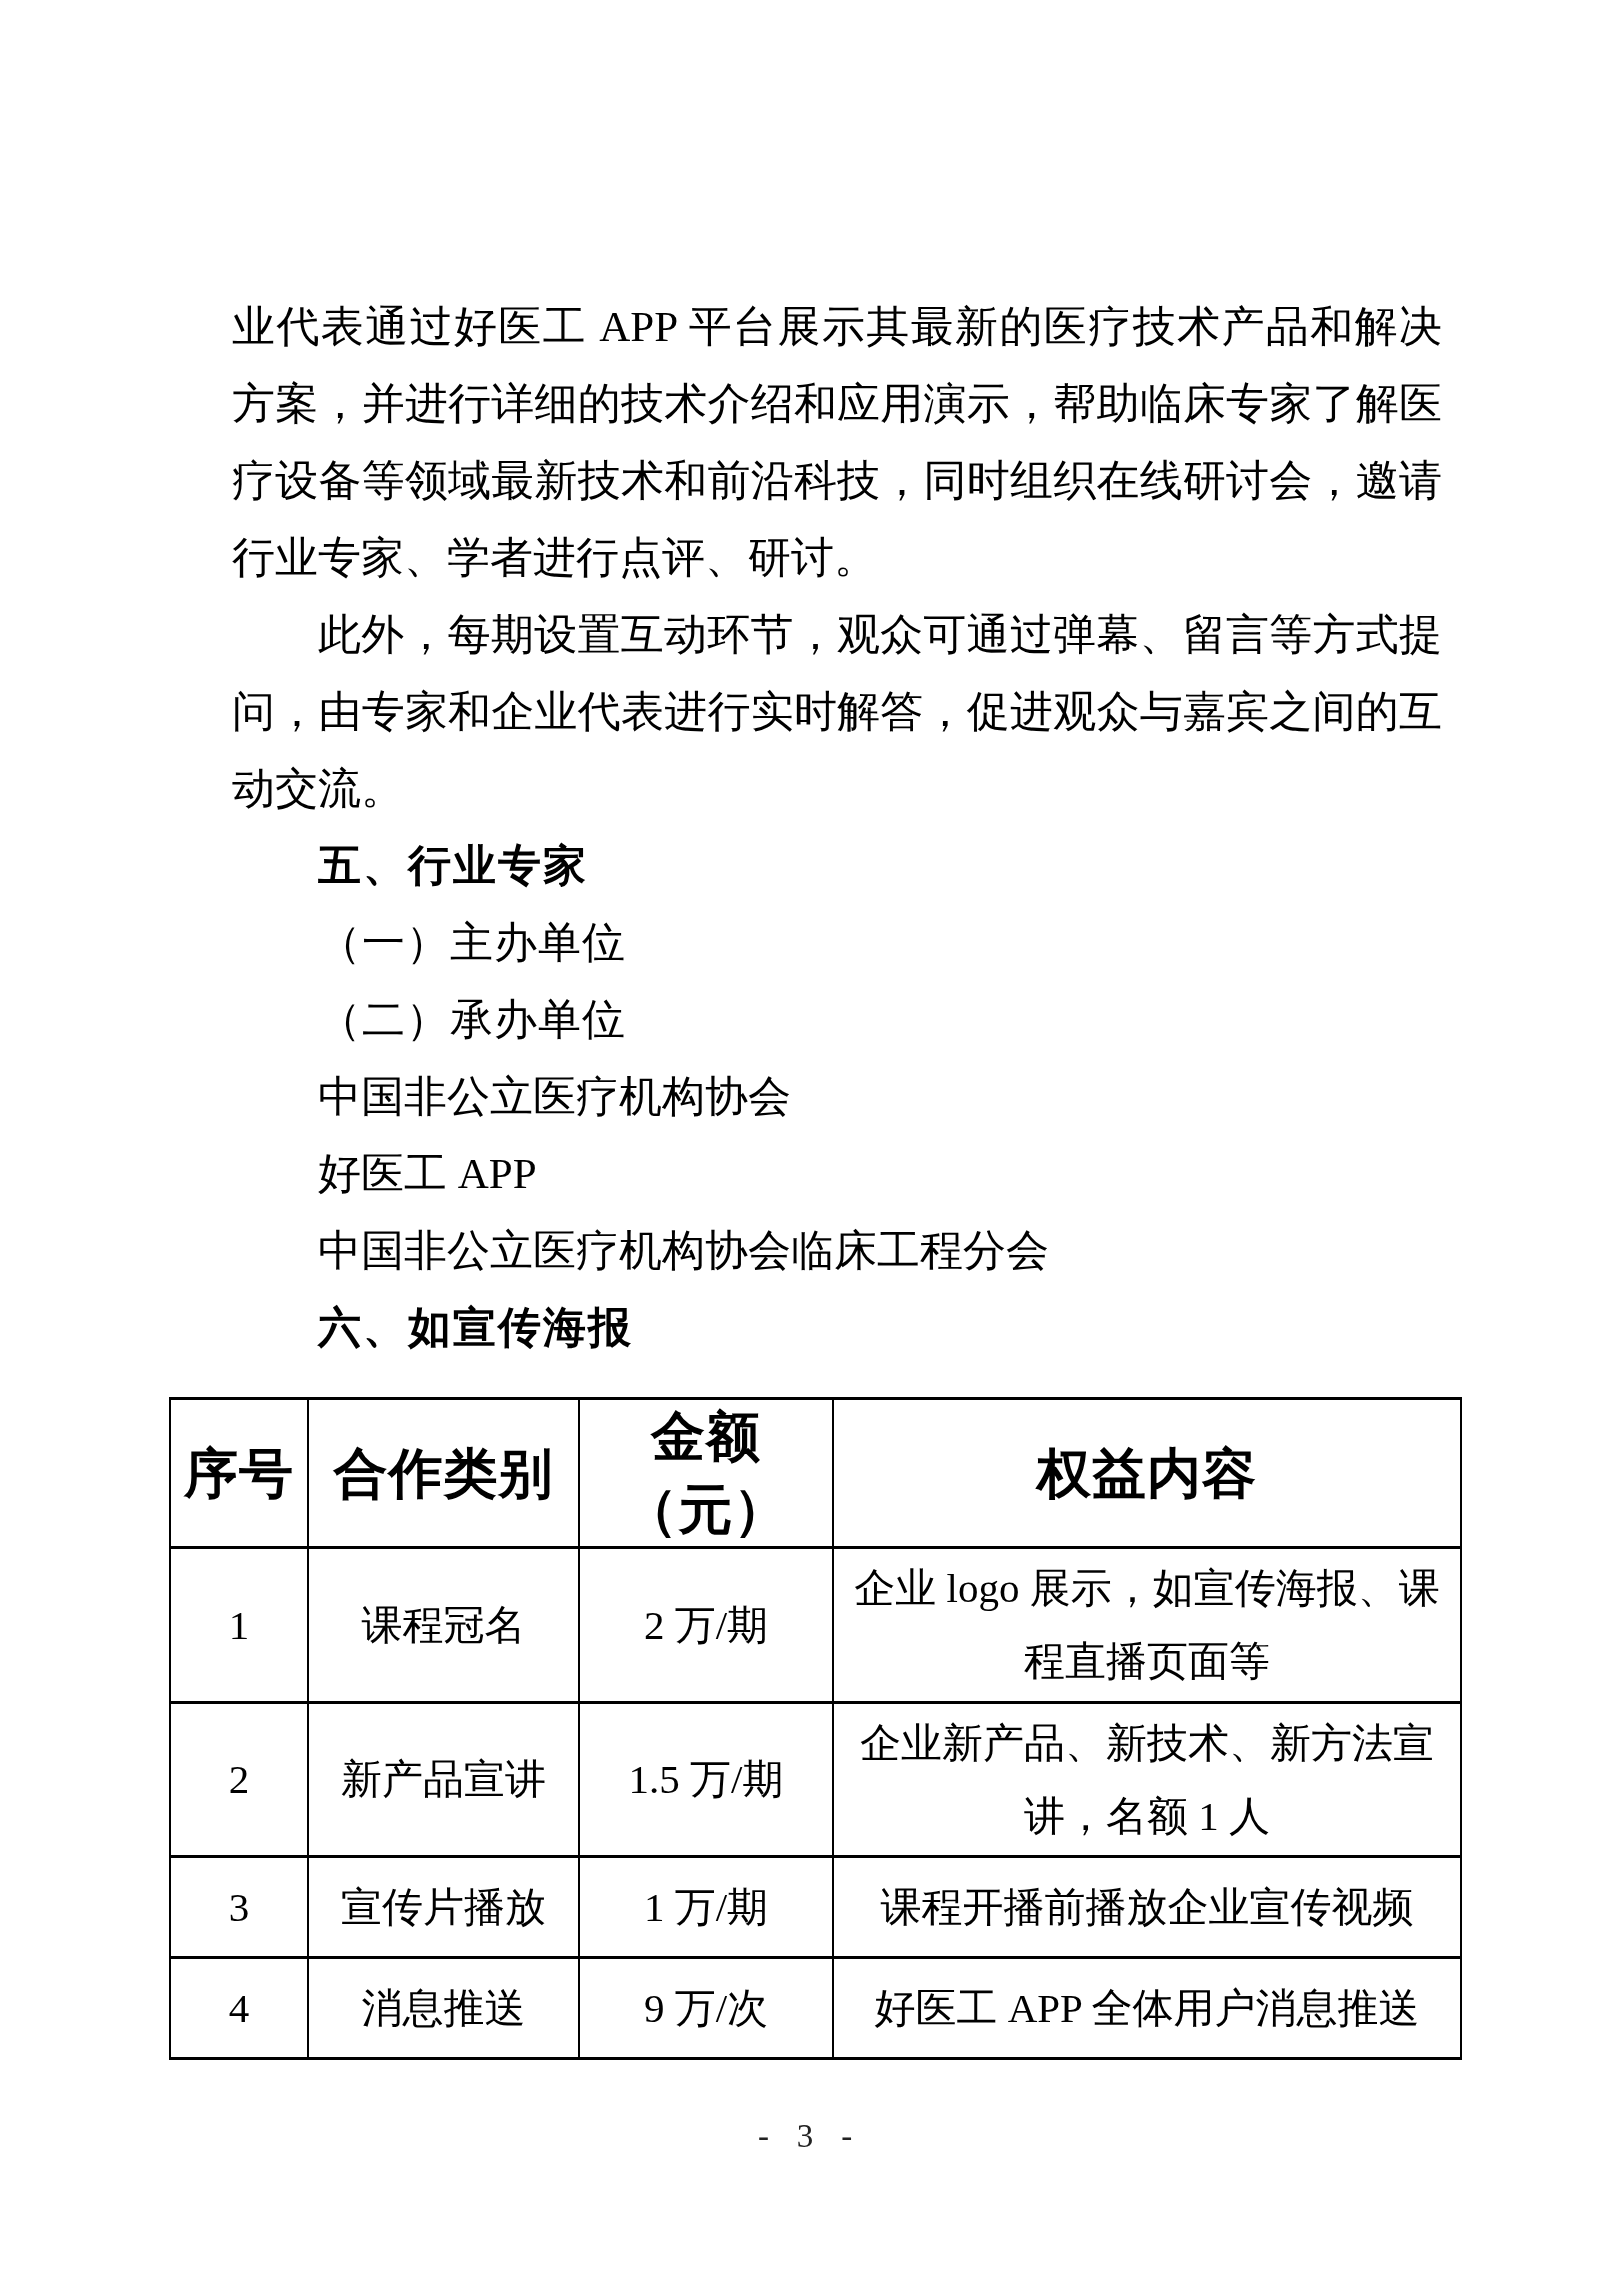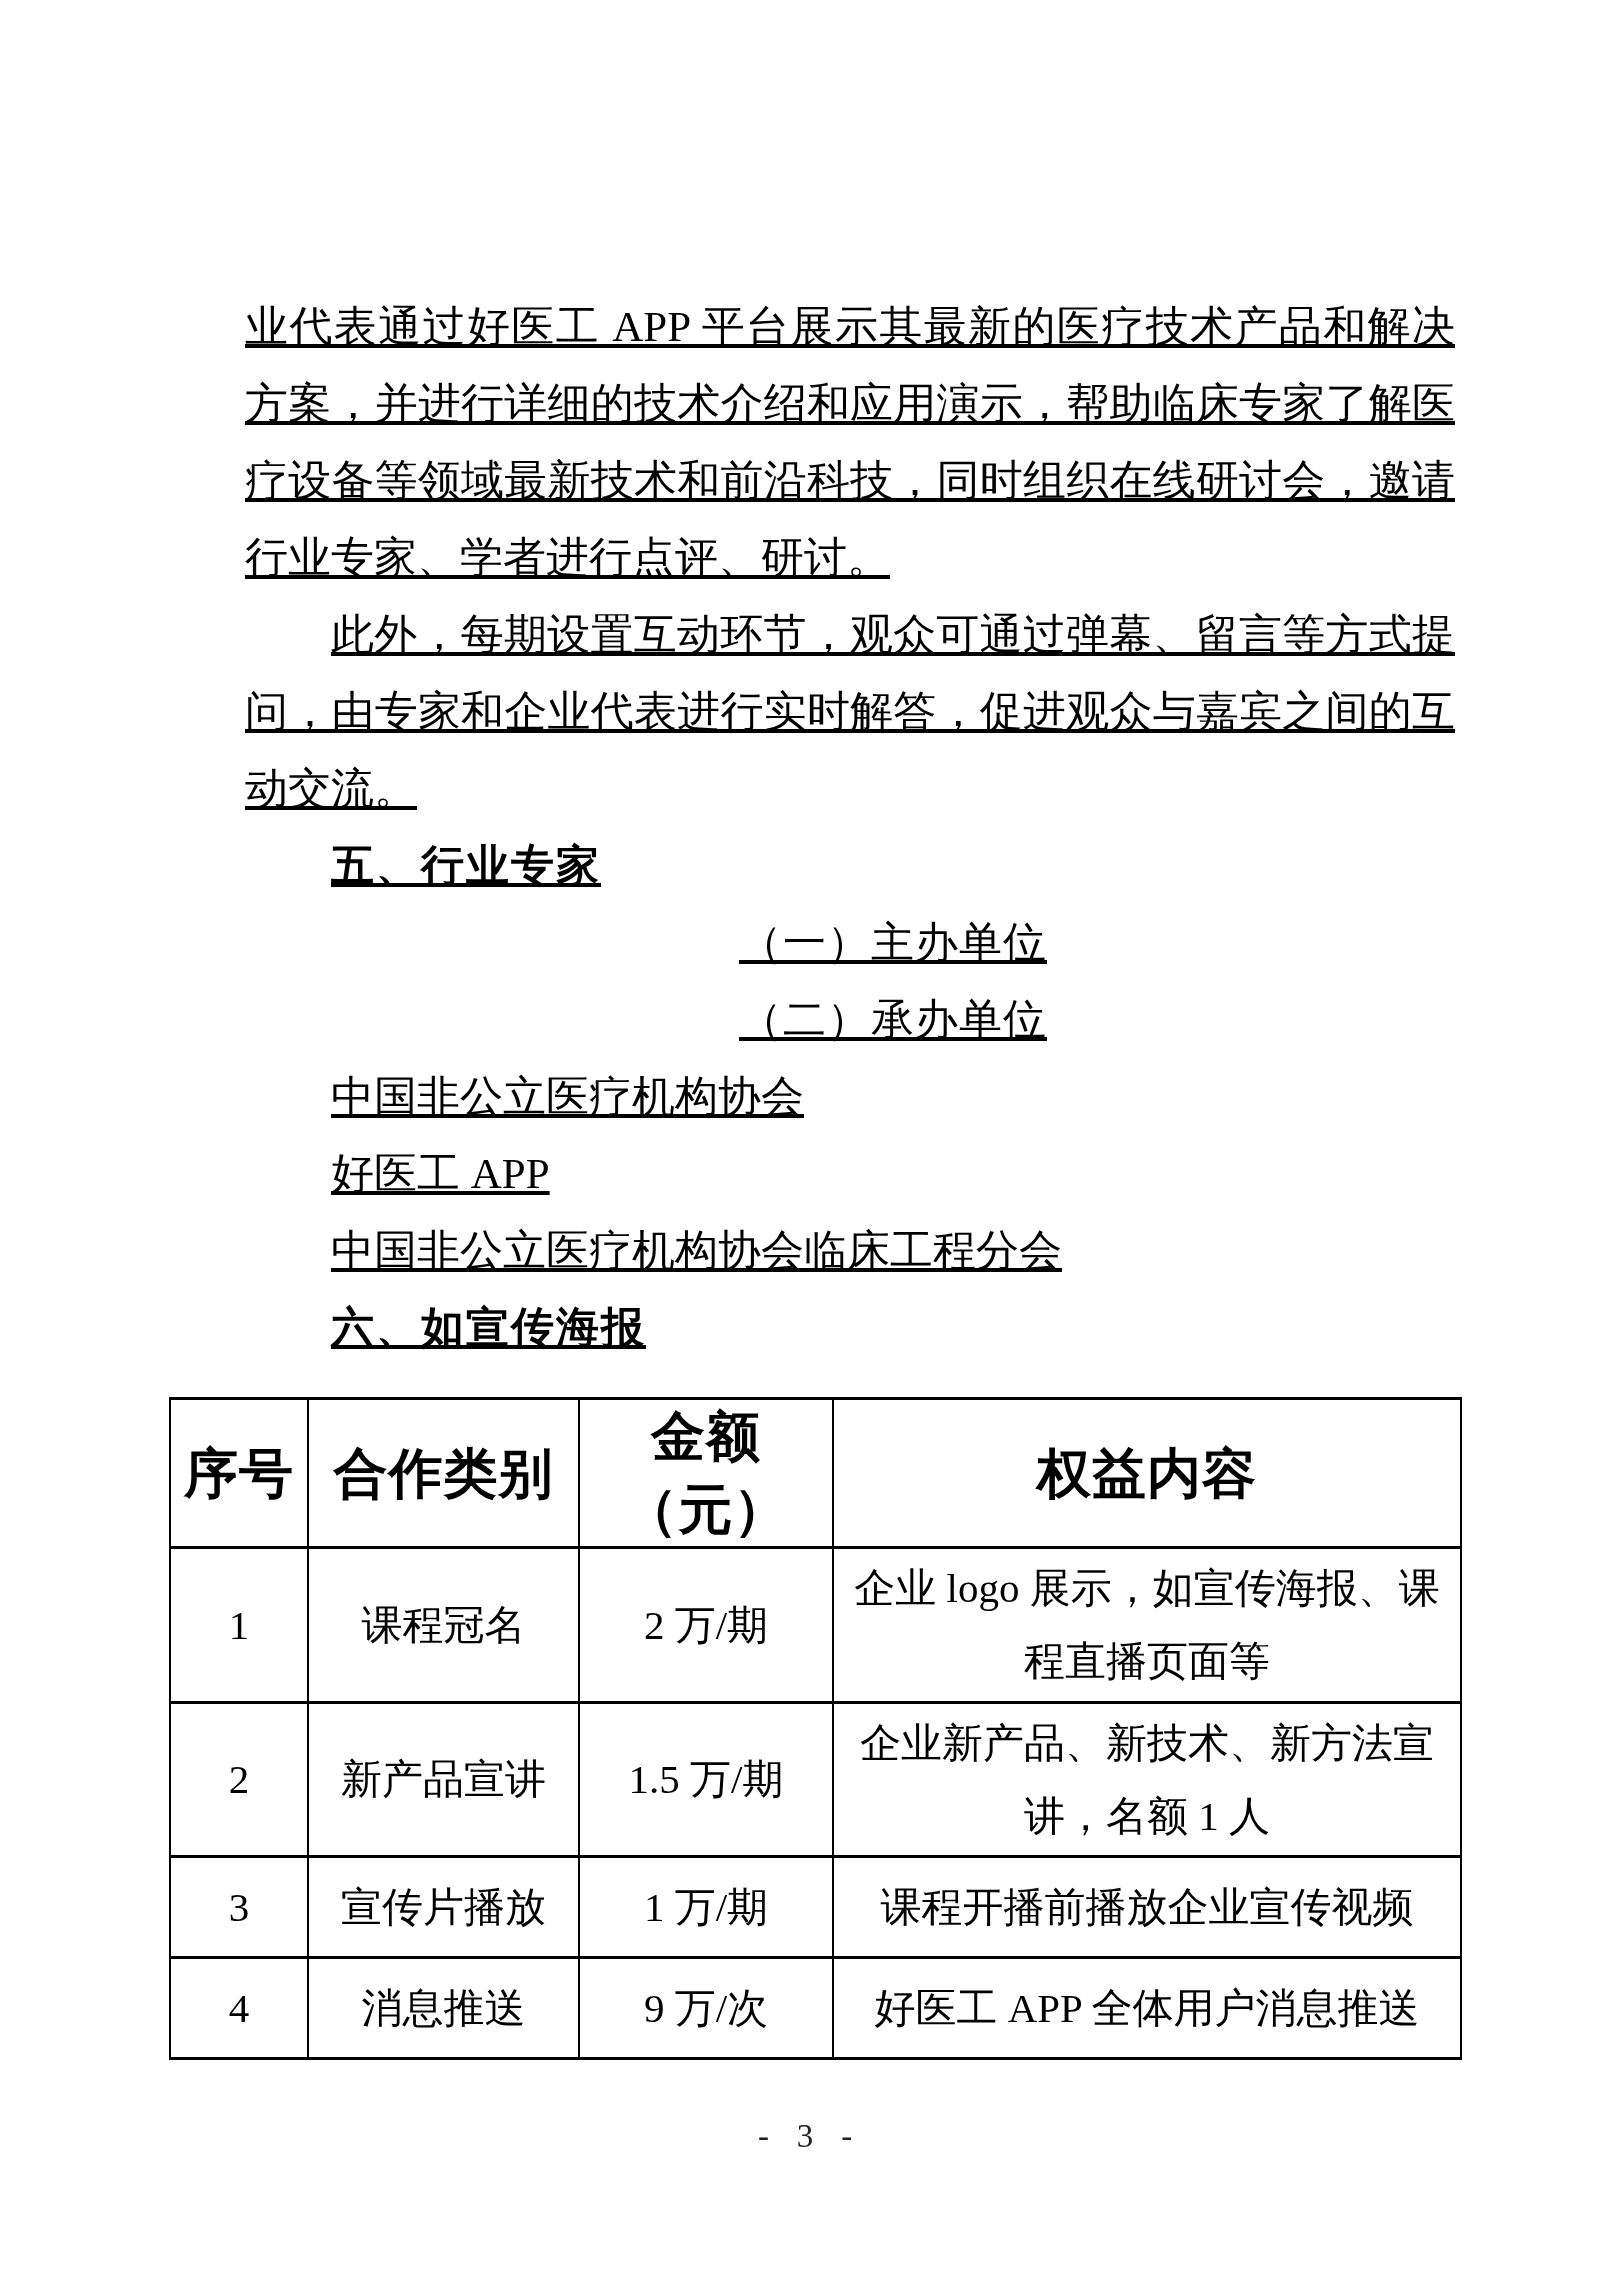--- a/index.html
+++ b/index.html
@@ -11,24 +11,23 @@
     position: relative;
     width: 1620px;
     height: 2293px;
     background: #ffffff;
     color: #000000;
     font-family: "Liberation Serif", "DejaVu Serif", serif;
     overflow: hidden;
   }
   .textblock {
     position: absolute;
-    left: 245px;
+    left: 232px;
     top: 288px;
     width: 1210px;
-    text-decoration: underline;
   }
   .line {
     margin: 0;
     height: 77px;
     line-height: 77px;
     font-size: 43px;
     text-align: left;
   }
   .line.j {
     text-align: justify;
@@ -37,21 +36,20 @@
   .line.indent {
     text-indent: 86px;
   }
   .line.h1 {
     font-family: "DejaVu Sans", "Liberation Sans", sans-serif;
     font-weight: 700;
     letter-spacing: 2px;
   }
   .line.h2 {
     letter-spacing: 1px;
-    text-align: center;
   }
   table.sponsor {
     position: absolute;
     left: 169px;
     top: 1397px;
     width: 1291px;
     border-collapse: collapse;
     table-layout: fixed;
   }
   table.sponsor th,

